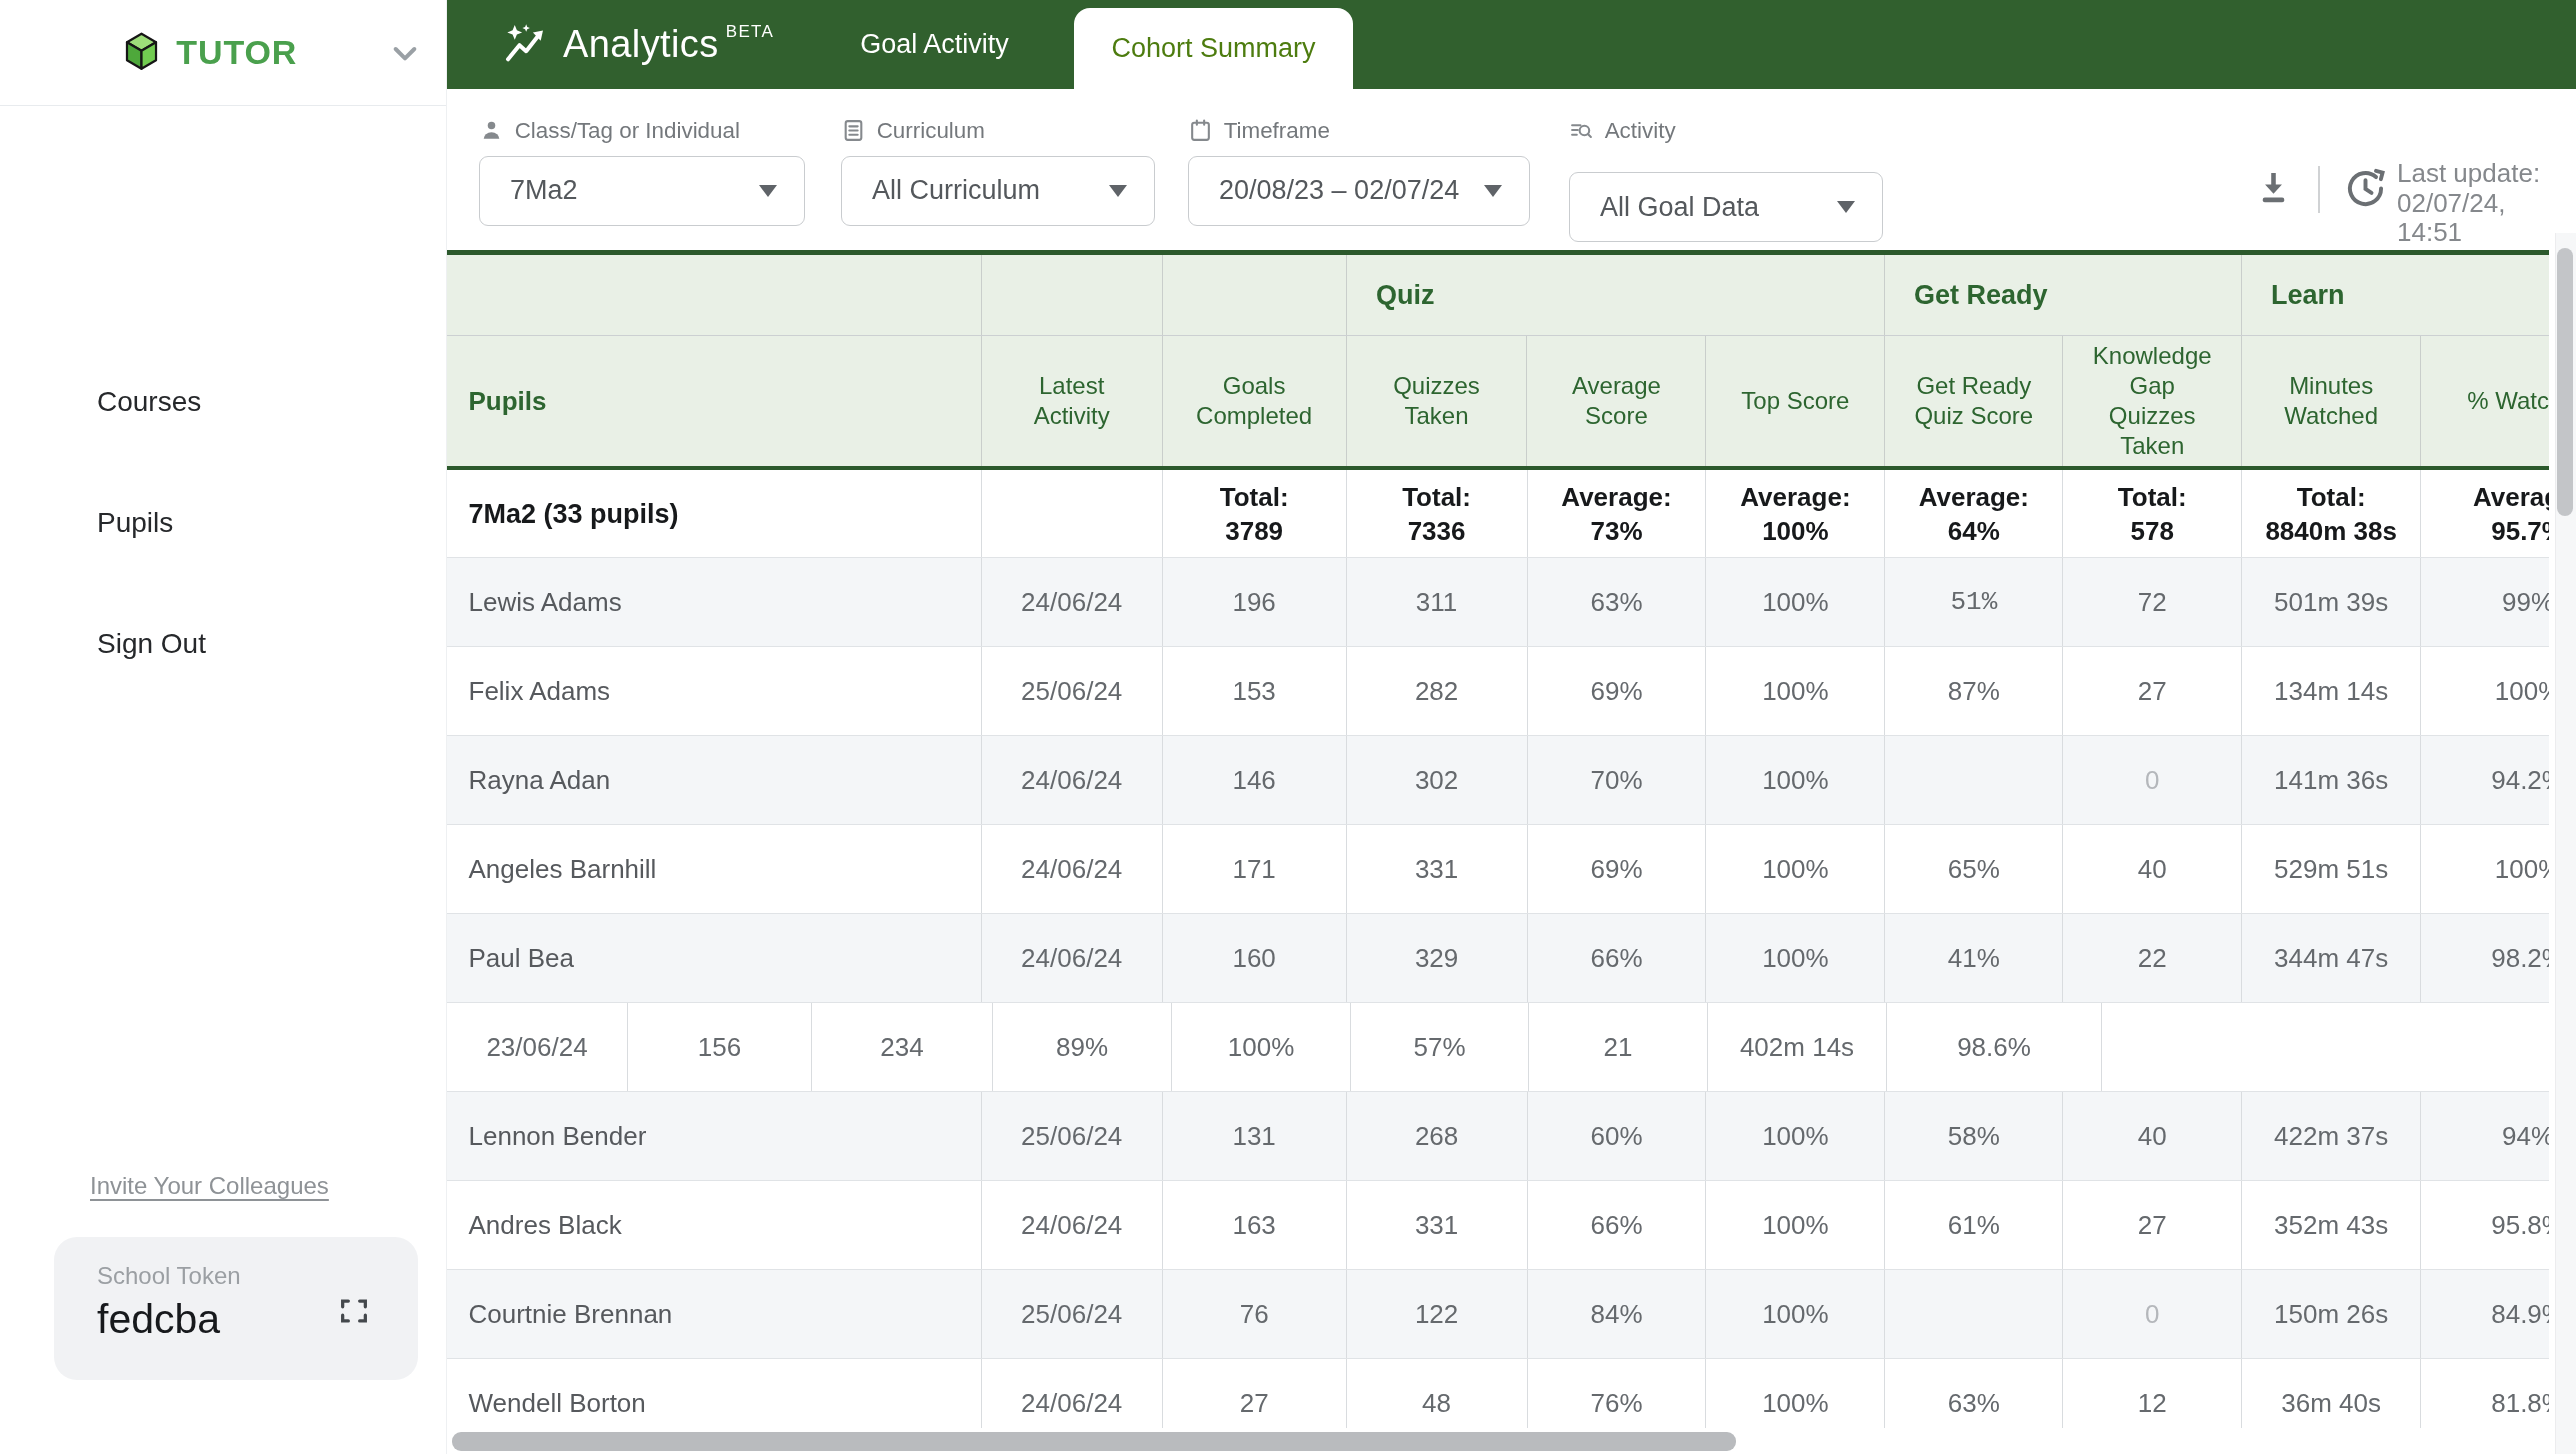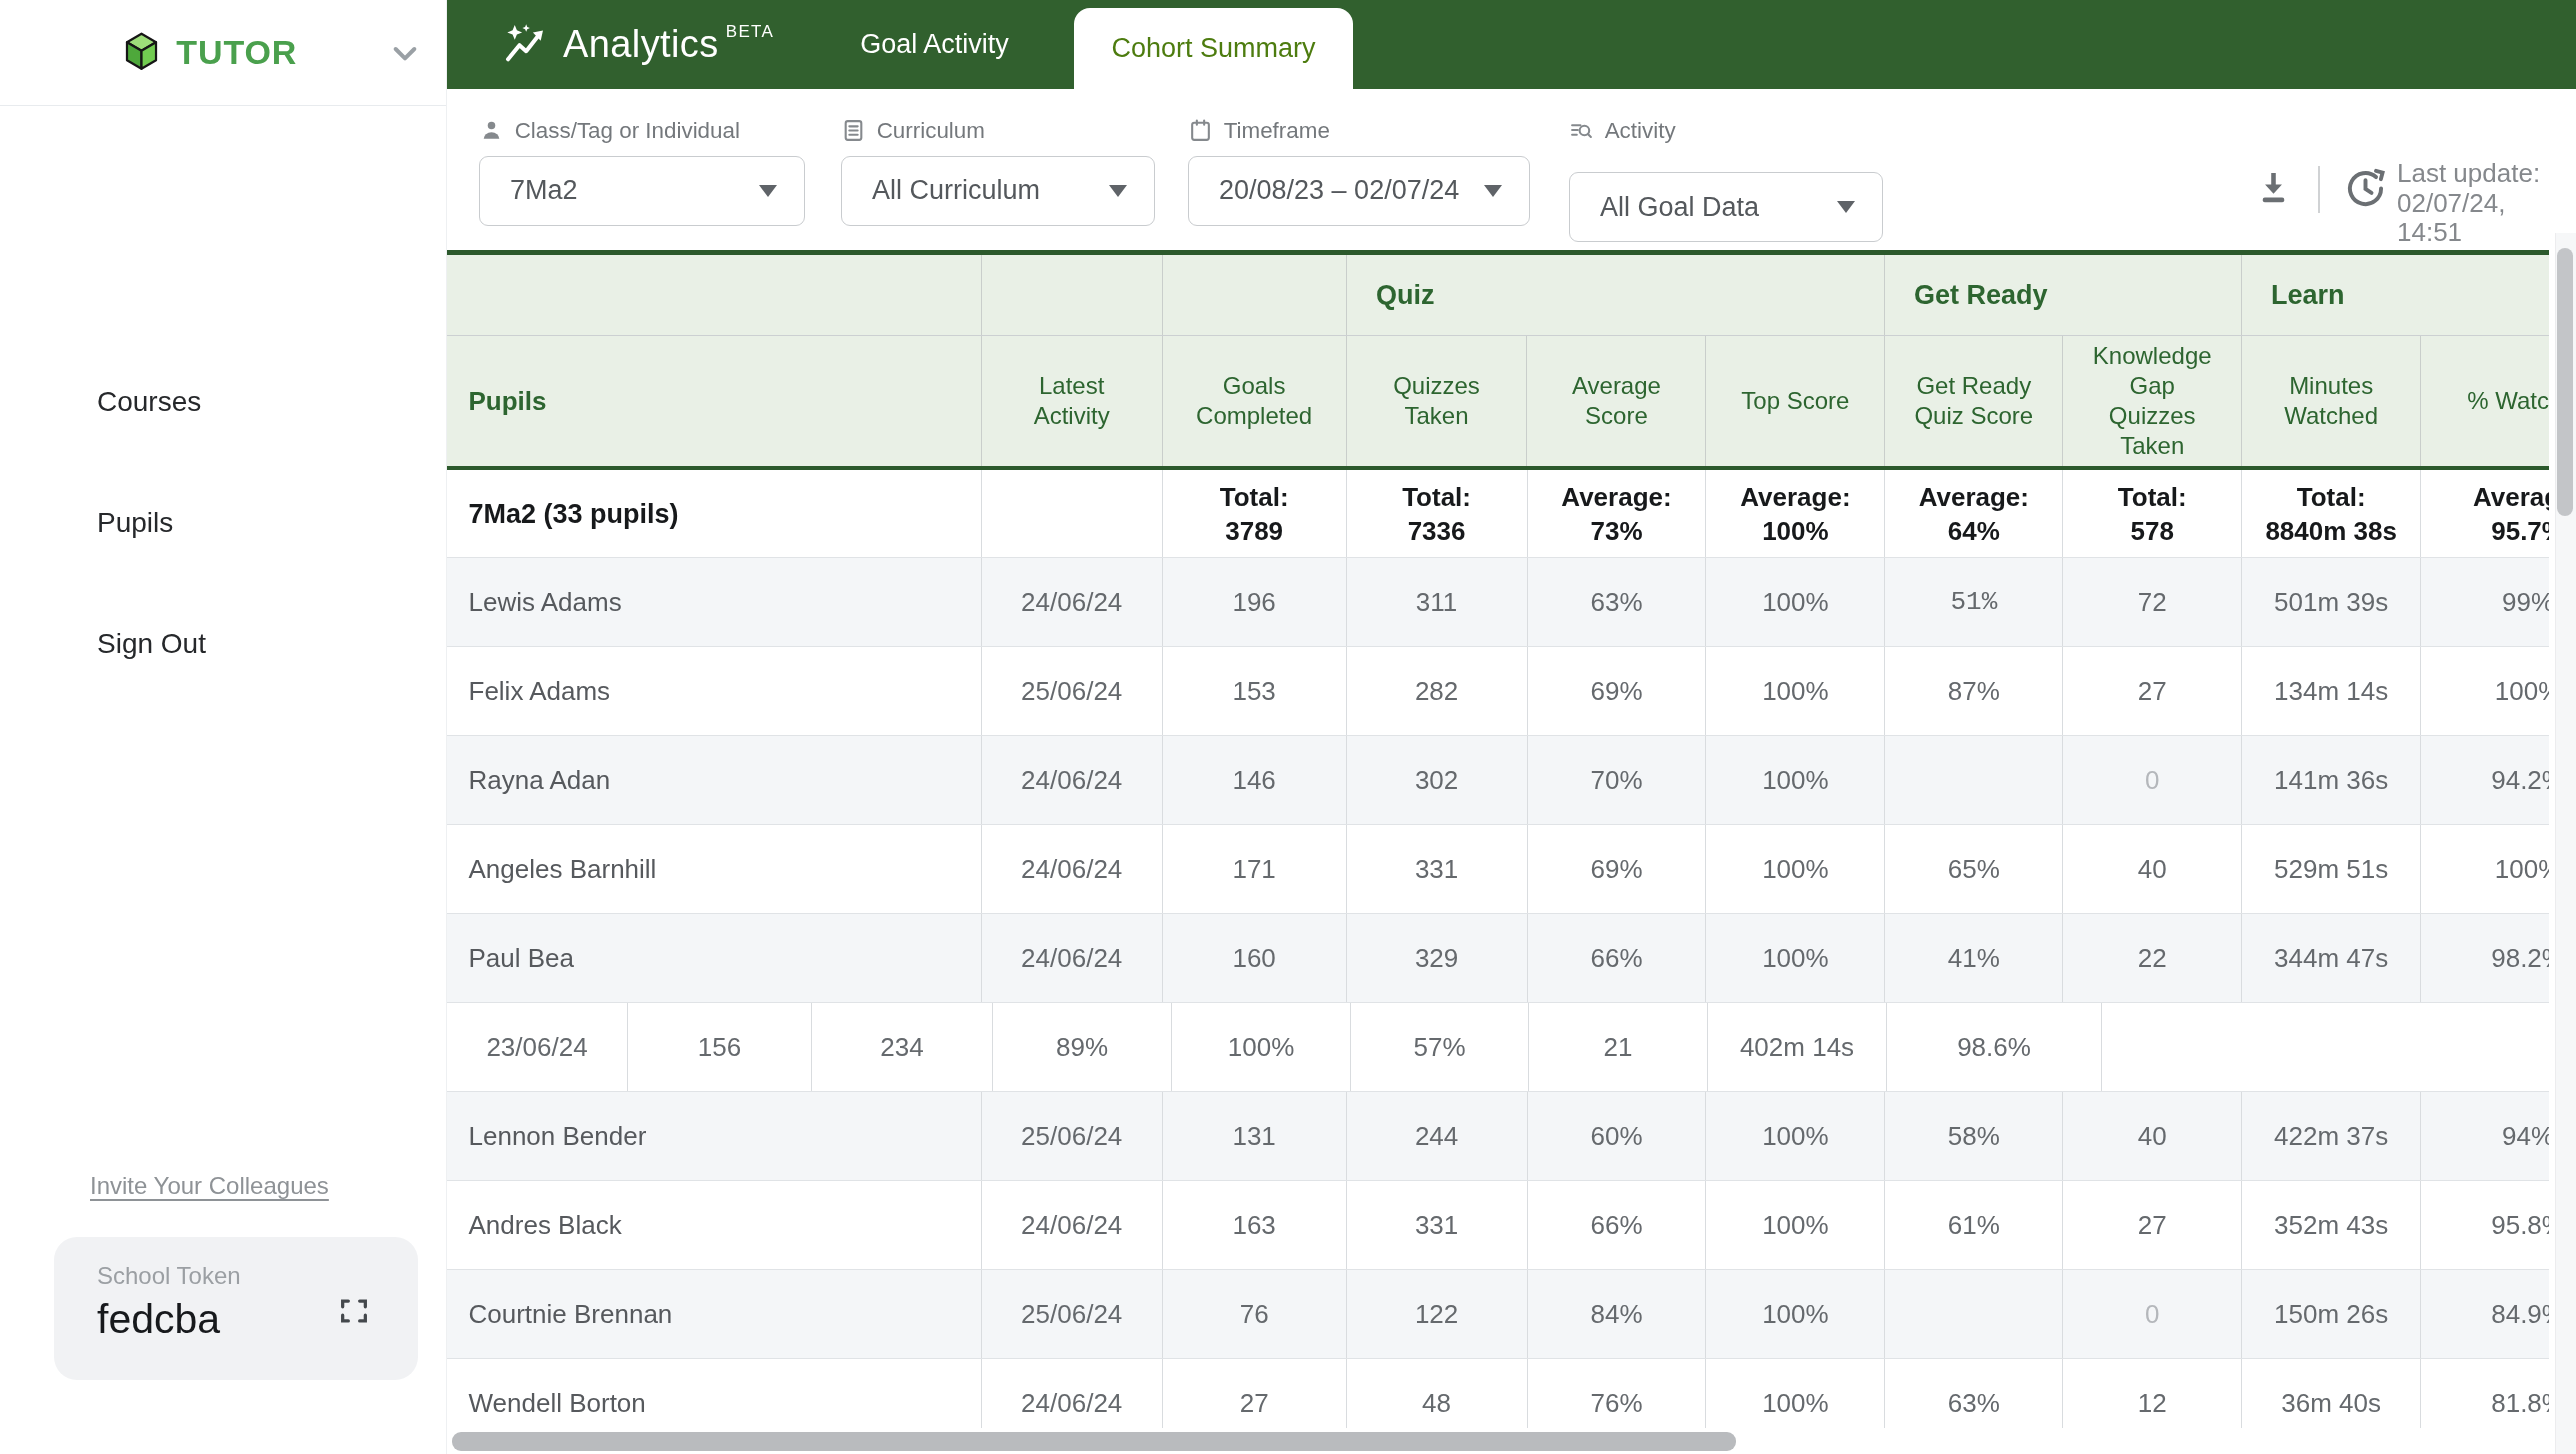--- a/index.html
+++ b/index.html
@@ -346,21 +346,21 @@
           <div class="cell" style="width: 179px;">100%</div>
           <div class="cell" style="width: 178px;">57%</div>
           <div class="cell" style="width: 179px;">21</div>
           <div class="cell" style="width: 179px;">402m 14s</div>
           <div class="cell" style="width: 215px;">98.6%</div>
         </div>
         <div class="d-row alt">
           <div class="cell first" style="width: 535px;">Lennon Bender</div>
           <div class="cell" style="width: 181px;">25/06/24</div>
           <div class="cell" style="width: 184px;">131</div>
-          <div class="cell" style="width: 181px;">244</div>
+          <div class="cell" style="width: 181px;">268</div>
           <div class="cell" style="width: 179px;">60%</div>
           <div class="cell" style="width: 179px;">100%</div>
           <div class="cell" style="width: 178px;">58%</div>
           <div class="cell" style="width: 179px;">40</div>
           <div class="cell" style="width: 179px;">422m 37s</div>
           <div class="cell" style="width: 215px;">94%</div>
         </div>
         <div class="d-row">
           <div class="cell first" style="width: 535px;">Andres Black</div>
           <div class="cell" style="width: 181px;">24/06/24</div>

